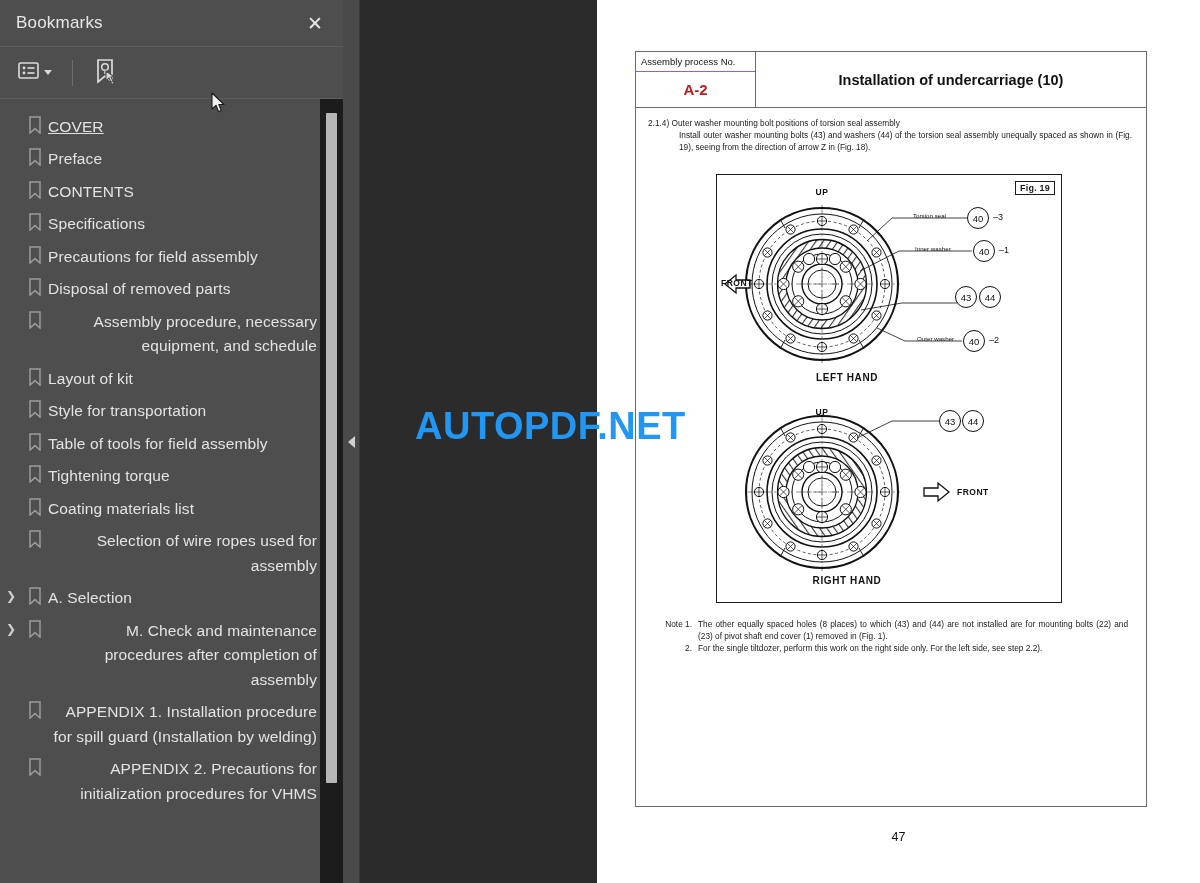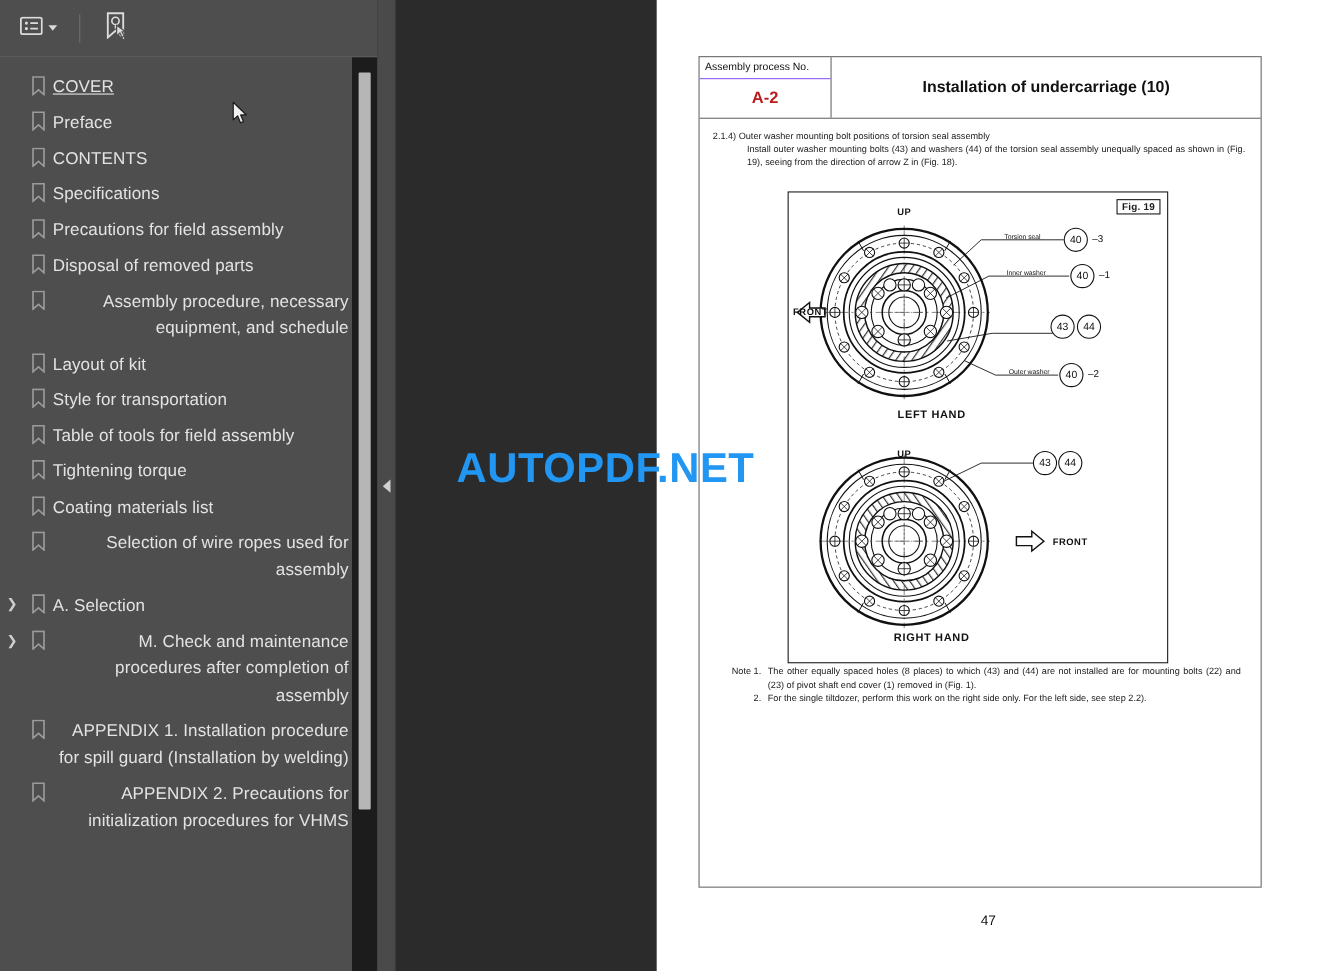--- a/index.html
+++ b/index.html
@@ -173,21 +173,21 @@
     border:1.3px solid #111; background:#fff;
     display:flex; align-items:center; justify-content:center;
     font-size:9.5px; color:#111; font-weight:normal;
   }
   .suffix{
     position:absolute; font-size:9px; color:#111;
   }
 
   
   #doc-notes{
-    position:absolute; left:22px; top:552px; width:470px;
+    position:absolute; left:22px; top:566px; width:470px;
   }
   .note-row{ display:flex; font-size:8.3px; line-height:1.45; color:#1a1a1a; }
   .note-lbl{ width:40px; flex:0 0 40px; text-align:right; padding-right:6px; }
   .note-txt{ flex:1; text-align:justify; }
 
   #page-num{
     position:absolute; left:0; top:830px; width:100%;
     text-align:center; font-size:12.5px; color:#111;
   }
 
@@ -202,20 +202,24 @@
   
   #mouse-cursor{
     position:absolute; left:211px; top:92px; z-index:60; pointer-events:none;
   }
 </style>
 </head>
 <body>
 
 <div id="bookmarks-panel">
 
+  <div id="bm-header">
+    <span id="bm-title">Bookmarks</span>
+    <span id="bm-close">✕</span>
+  </div>
 
   <div id="bm-toolbar">
     <div class="tb-btn">
       <span>
         <svg width="21" height="17" viewBox="0 0 21 17">
           <rect x="1" y="1" width="19" height="15" rx="1.5" fill="none" stroke="#dcdcdc" stroke-width="1.6"></rect>
           <circle cx="6" cy="6" r="1.4" fill="#dcdcdc"></circle>
           <circle cx="6" cy="11" r="1.4" fill="#dcdcdc"></circle>
           <rect x="9.5" y="5.2" width="7" height="1.6" fill="#dcdcdc"></rect>
           <rect x="9.5" y="10.2" width="7" height="1.6" fill="#dcdcdc"></rect>

